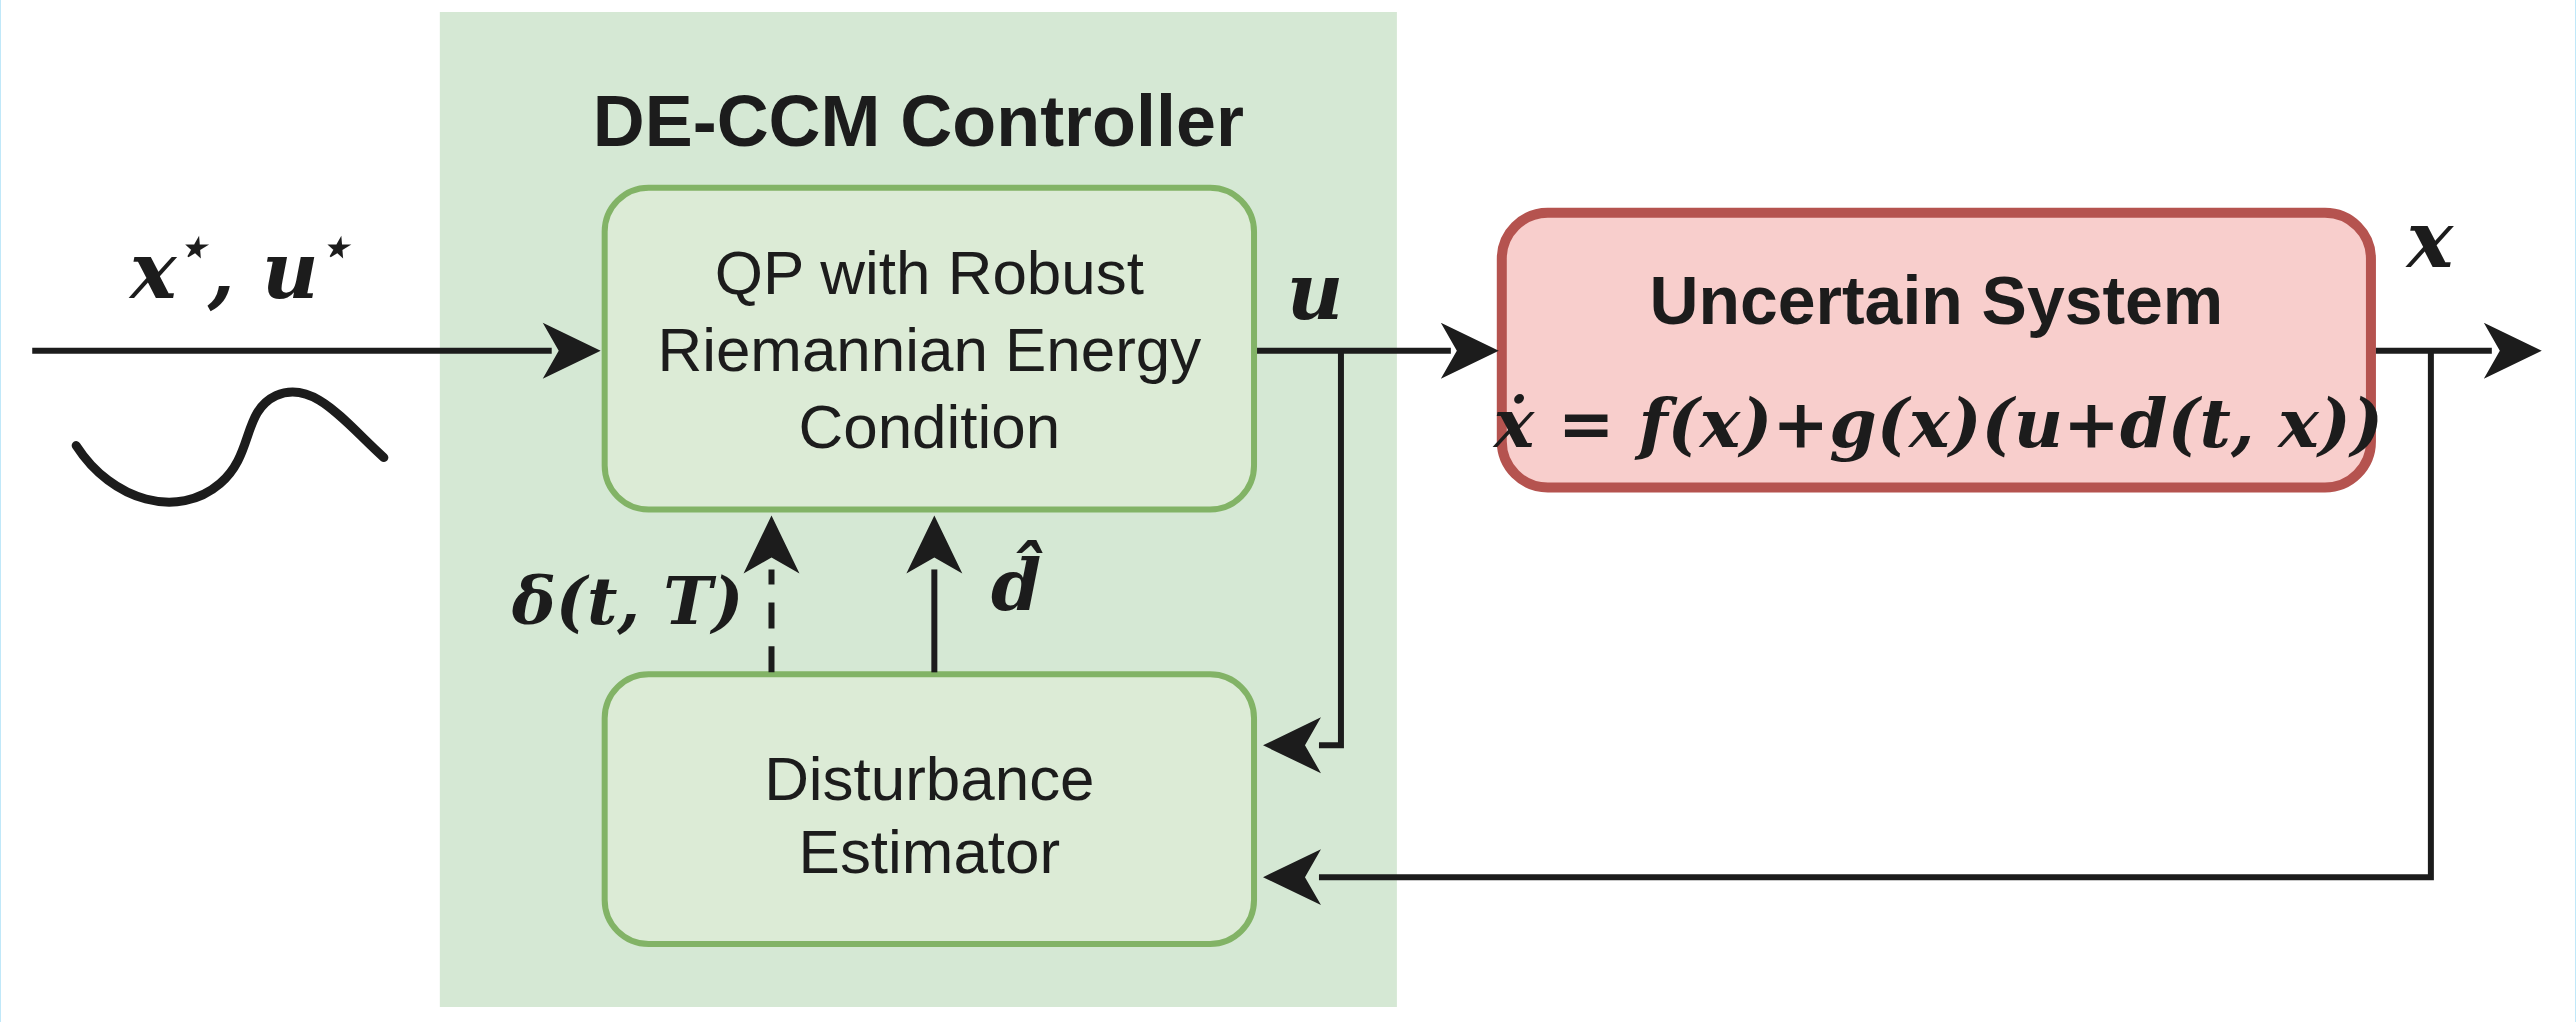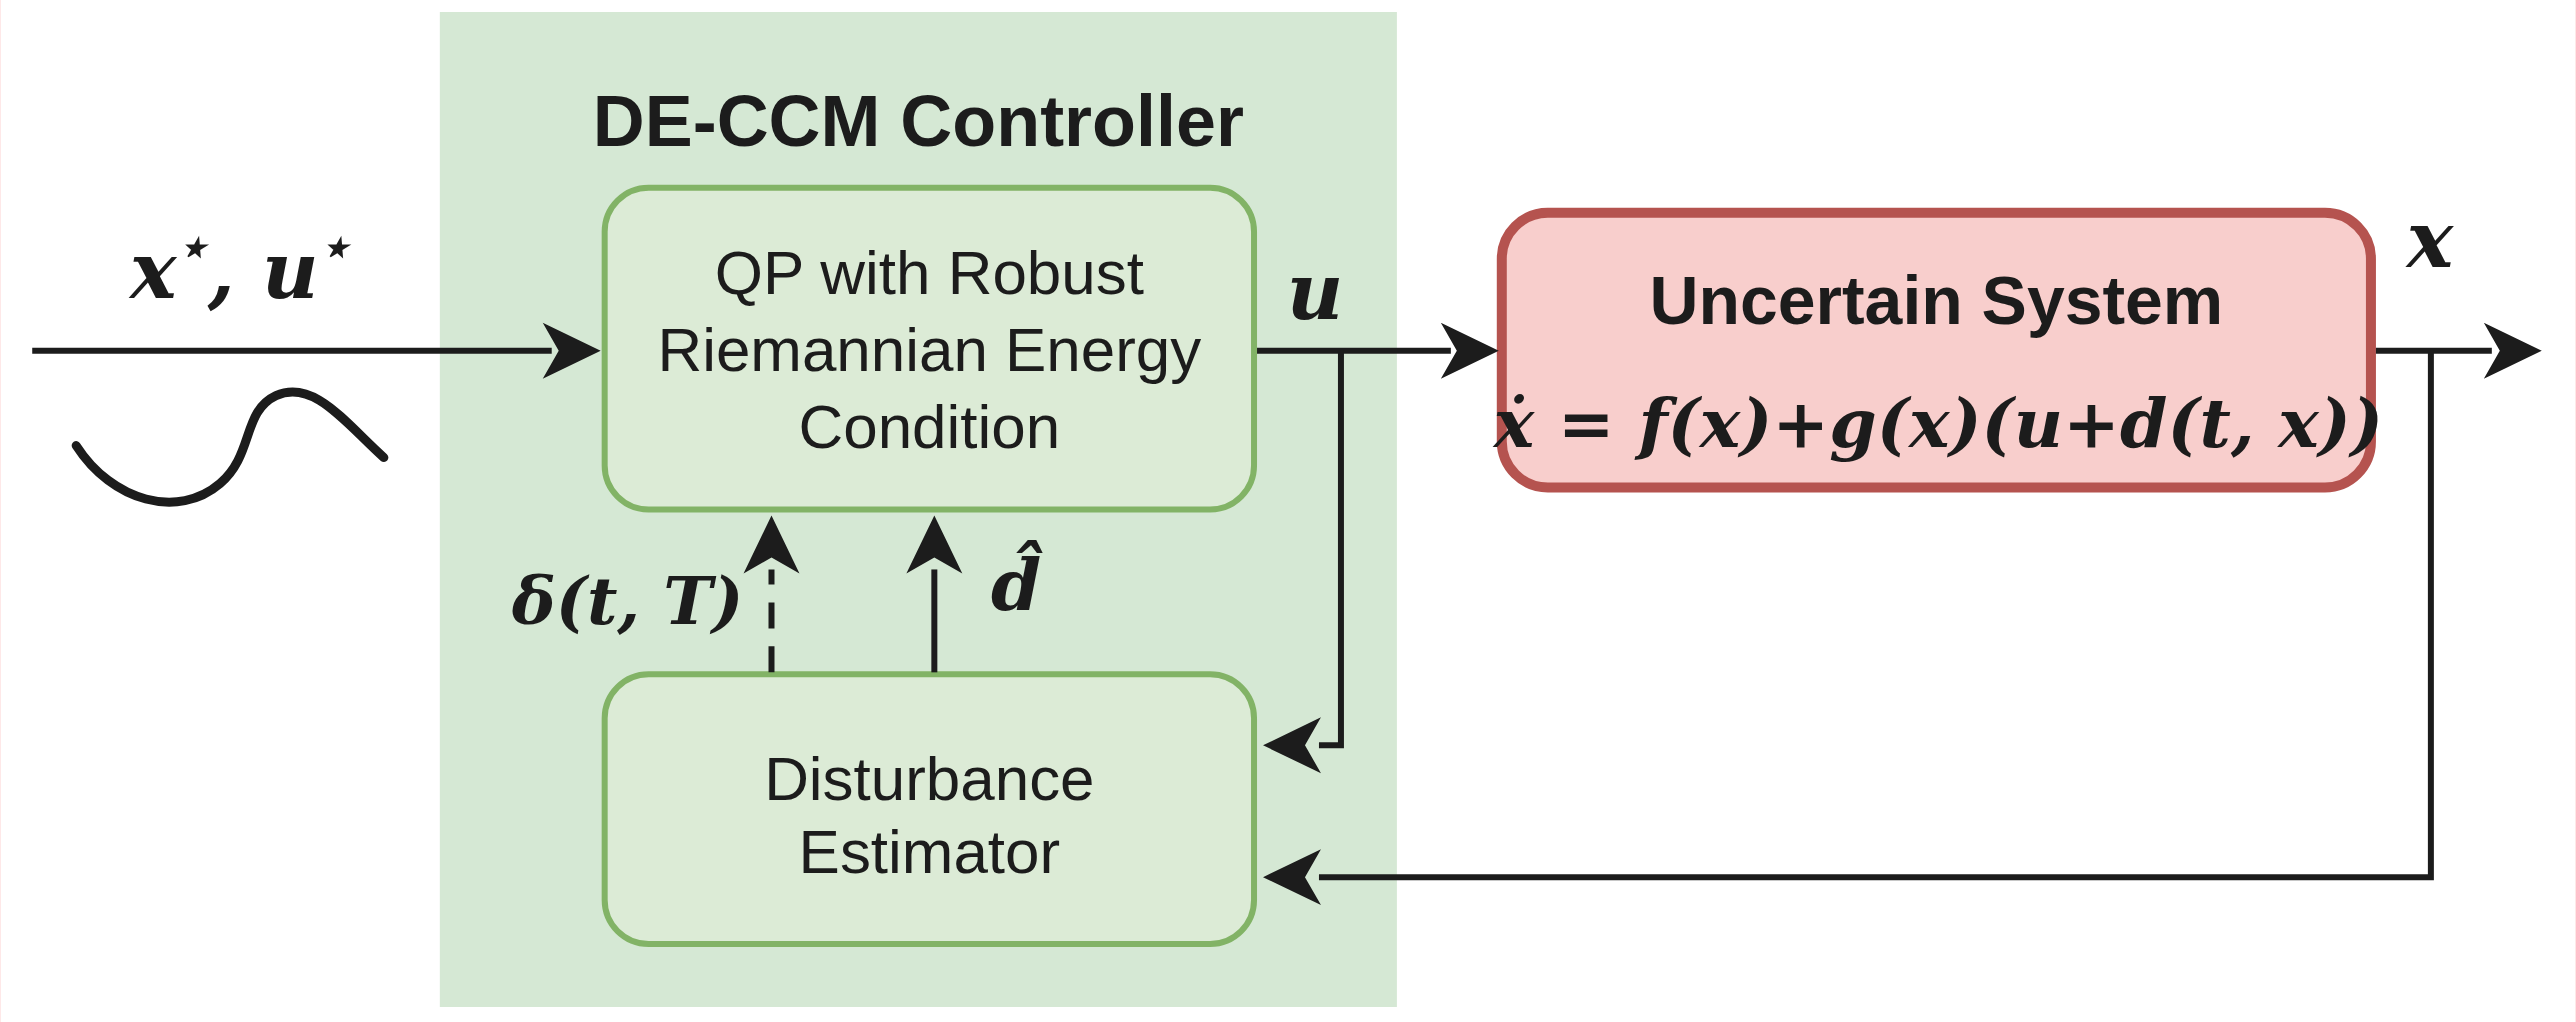--- a/index.html
+++ b/index.html
@@ -1,16 +1,16 @@
 <!DOCTYPE html>
 <html><head>
 <meta charset="utf-8">
 <style>
   html, body { margin: 0; padding: 0; background: #ffffff; }
-  .stage { position: relative; width: 2576px; height: 1022px; background: #fca5a5; }
+  .stage { position: relative; width: 2576px; height: 1022px; background: #0ea5e9; }
   svg { display: block; }
   text { user-select: none; }
   .sans      { font-family: "Liberation Sans", sans-serif; }
   .sans-bold { font-family: "Liberation Sans", sans-serif; font-weight: 700; }
   .math      { font-family: "DejaVu Serif", serif; font-style: italic; font-weight: 700; }
   .math-eq   { font-family: "DejaVu Serif", serif; font-style: italic; font-weight: 600; }
 </style>
 </head>
 <body>
 

